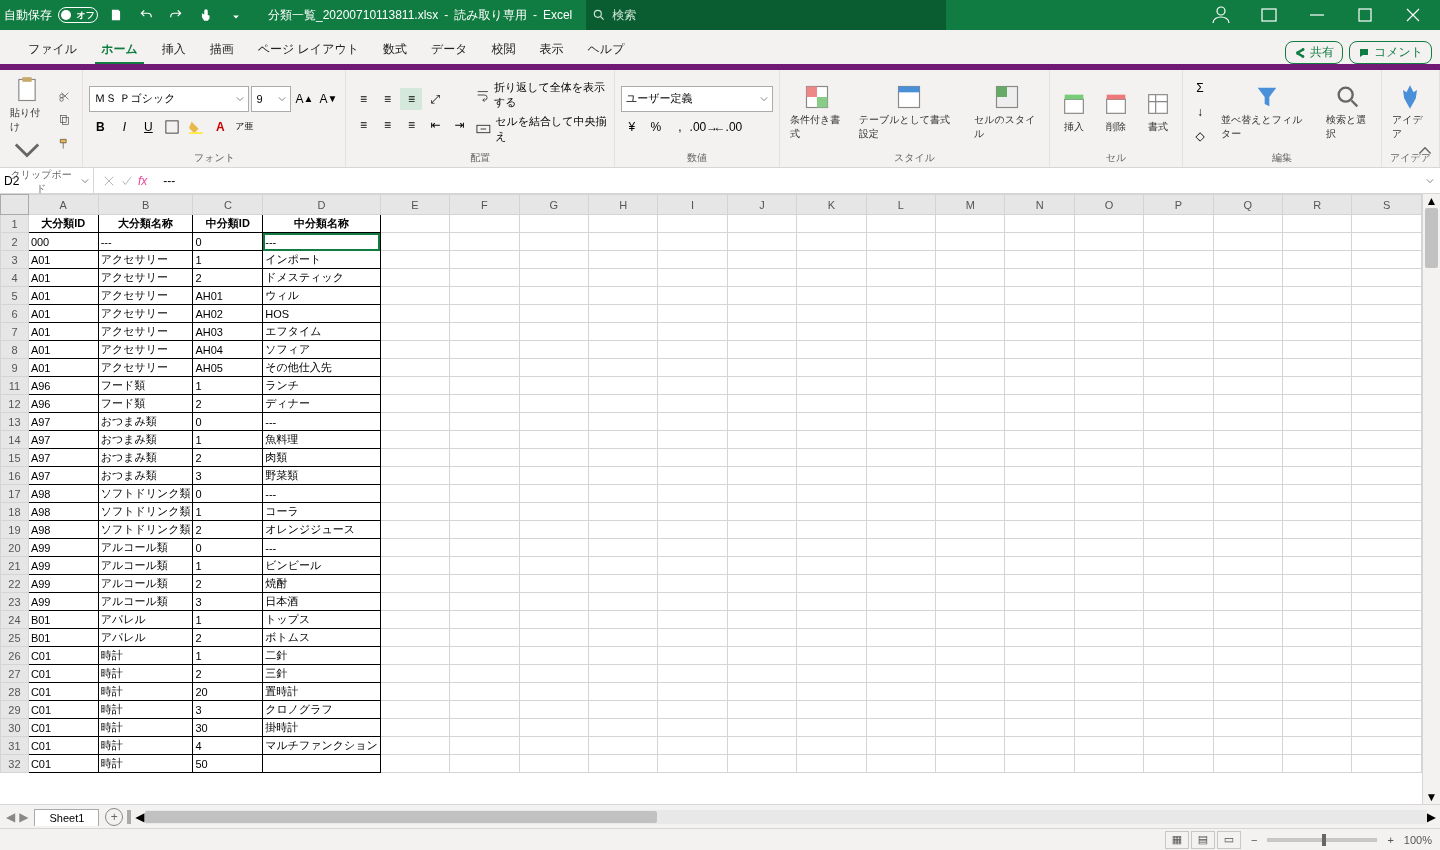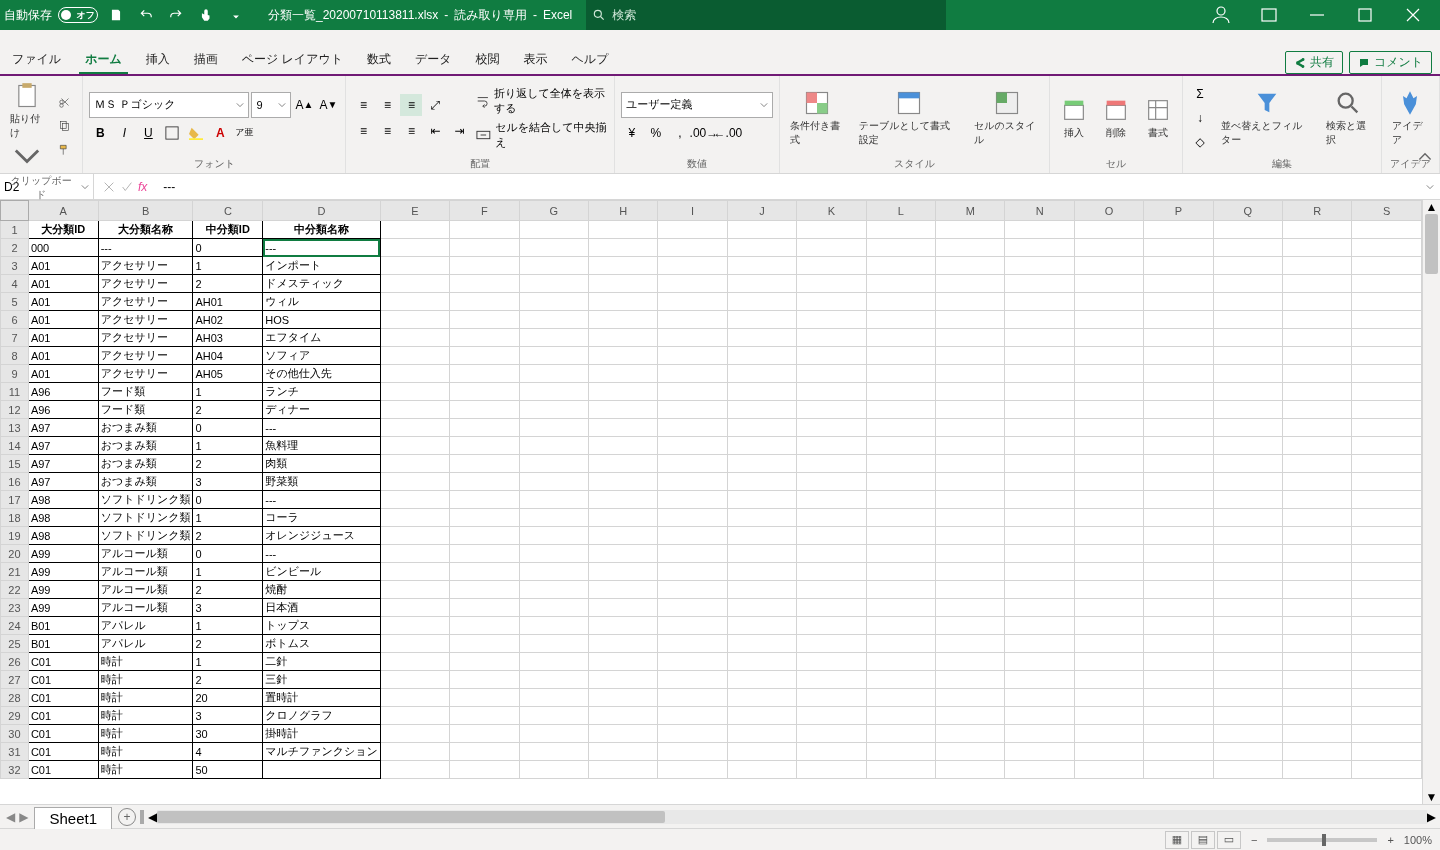--- a/index.html
+++ b/index.html
@@ -10,26 +10,26 @@
 .tog::before { content:""; width:10px; height:10px; background:#fff; border-radius:50%; position:absolute; left:2px; }
 .qat-btn { width:24px; height:24px; display:flex; align-items:center; justify-content:center; fill:#fff; }
 .qat-btn svg { width:14px; height:14px; }
 .ttl { flex:0 0 auto; margin-left:20px; display:flex; align-items:center; gap:6px; font-size:12px; }
 .search { flex:1; margin:0 14px; }
 .search-box { background:#0a5c31; height:40px; border-radius:2px; max-width:360px; display:flex; align-items:center; padding:0 6px; gap:6px; color:#cfe6d7; }
 .search-box svg { width:14px; height:14px; fill:#cfe6d7; }
 .win-btns { display:flex; gap:2px; align-items:center; }
 .win-btn { width:46px; height:30px; display:flex; align-items:center; justify-content:center; }
 .win-btn svg { width:24px; height:24px; stroke:#fff; fill:none; stroke-width:1.2; }
-.tabs { background:#f3f2f1; height:46px; display:flex; align-items:flex-end; padding-left:0; border-bottom:2px solid #701a75; }
+.tabs { background:#f3f2f1; height:40px; display:flex; align-items:flex-end; padding-left:16px; border-bottom:6px solid #701a75; }
 .tab { padding:6px 12px; font-size:12px; color:#222; cursor:default; }
 .tab.active { color:#107c41; font-weight:600; position:relative; }
 .tab.active::after { content:""; position:absolute; left:6px; right:6px; bottom:0; height:2px; background:#107c41; }
 .tabs-right { margin-left:auto; display:flex; gap:6px; padding-right:8px; align-items:center; }
-.share-btn { border:1px solid #107c41; color:#107c41; padding:2px 8px; border-radius:2px; display:flex; align-items:center; gap:4px; }
+.share-btn { border:1px solid #107c41; color:#107c41; padding:2px 8px; border-radius:8px; display:flex; align-items:center; gap:4px; }
 .ribbon { background:#f3f2f1; height:98px; display:flex; border-bottom:1px solid #d6d6d6; position:relative; }
 .grp { border-right:1px solid #e1e1e1; padding:4px 6px 2px; display:flex; flex-direction:column; justify-content:space-between; }
 .grp-lbl { text-align:center; font-size:10px; color:#666; padding-top:2px; }
 .grp-body { flex:1; display:flex; align-items:center; gap:6px; }
 .big-btn { display:flex; flex-direction:column; align-items:center; gap:2px; padding:2px 4px; font-size:10px; color:#333; }
 .big-btn svg { width:28px; height:28px; }
 .mini-btns { display:flex; flex-direction:column; gap:2px; }
 .rb-btn { width:22px; height:22px; display:flex; align-items:center; justify-content:center; border:1px solid transparent; }
 .rb-btn svg { width:14px; height:14px; }
 .font-box { display:flex; flex-direction:column; gap:4px; }
@@ -55,21 +55,21 @@
 .corner { background:#e6e6e6; width:28px; height:20px; border:1px solid #aaa; position:sticky; top:0; left:0; z-index:3; }
 th.colhdr { background:#e6e6e6; text-align:center; font-weight:400; color:#555; position:sticky; top:0; z-index:2; height:20px; }
 th.rowhdr { background:#e6e6e6; text-align:center; font-weight:400; color:#555; position:sticky; left:0; width:28px; z-index:1; }
 td.data-cell { background:#fff; text-align:left; border:1px solid #000; }
 .hdr-row td.data-cell { font-weight:700; text-align:center; }
 td.sel { outline:2px solid #107c41; outline-offset:-2px; }
 .vscroll { width:18px; background:#f3f2f1; border-left:1px solid #d6d6d6; display:flex; flex-direction:column; }
 .scroll-thumb { background:#c1c1c1; border-radius:2px; }
 .tabstrip { height:24px; display:flex; align-items:center; border-top:1px solid #d6d6d6; background:#f3f2f1; }
 .sheet-nav { display:flex; gap:4px; padding:0 6px; color:#888; }
-.sheet-tab { background:#fff; border:1px solid #aaa; border-bottom:none; padding:2px 14px; font-size:15px; position:relative; top:1px; }
+.sheet-tab { background:#fff; border:1px solid #aaa; border-bottom:none; padding:2px 14px; font-size:11px; position:relative; top:1px; }
 .addsheet { margin-left:6px; width:18px; height:18px; border:1px solid #888; border-radius:50%; display:flex; align-items:center; justify-content:center; color:#666; }
 .hscroll-area { flex:1; display:flex; align-items:center; padding:0 4px; }
 .hscroll { flex:1; height:14px; background:#e8e8e8; position:relative; }
 .hscroll .scroll-thumb { position:absolute; left:0; width:40%; top:1px; bottom:1px; }
 .statusbar { height:22px; background:#f3f2f1; border-top:1px solid #d6d6d6; display:flex; align-items:center; justify-content:flex-end; padding:0 8px; gap:10px; font-size:11px; color:#555; }
 .view-btns { display:flex; gap:2px; }
 .view-b { width:24px; height:18px; border:1px solid #c7c7c7; display:flex; align-items:center; justify-content:center; }
 .zoom-slider { width:110px; height:4px; background:#c7c7c7; position:relative; }
 .zoom-slider::after { content:""; position:absolute; left:50%; top:-4px; width:4px; height:12px; background:#666; }
 </style>

